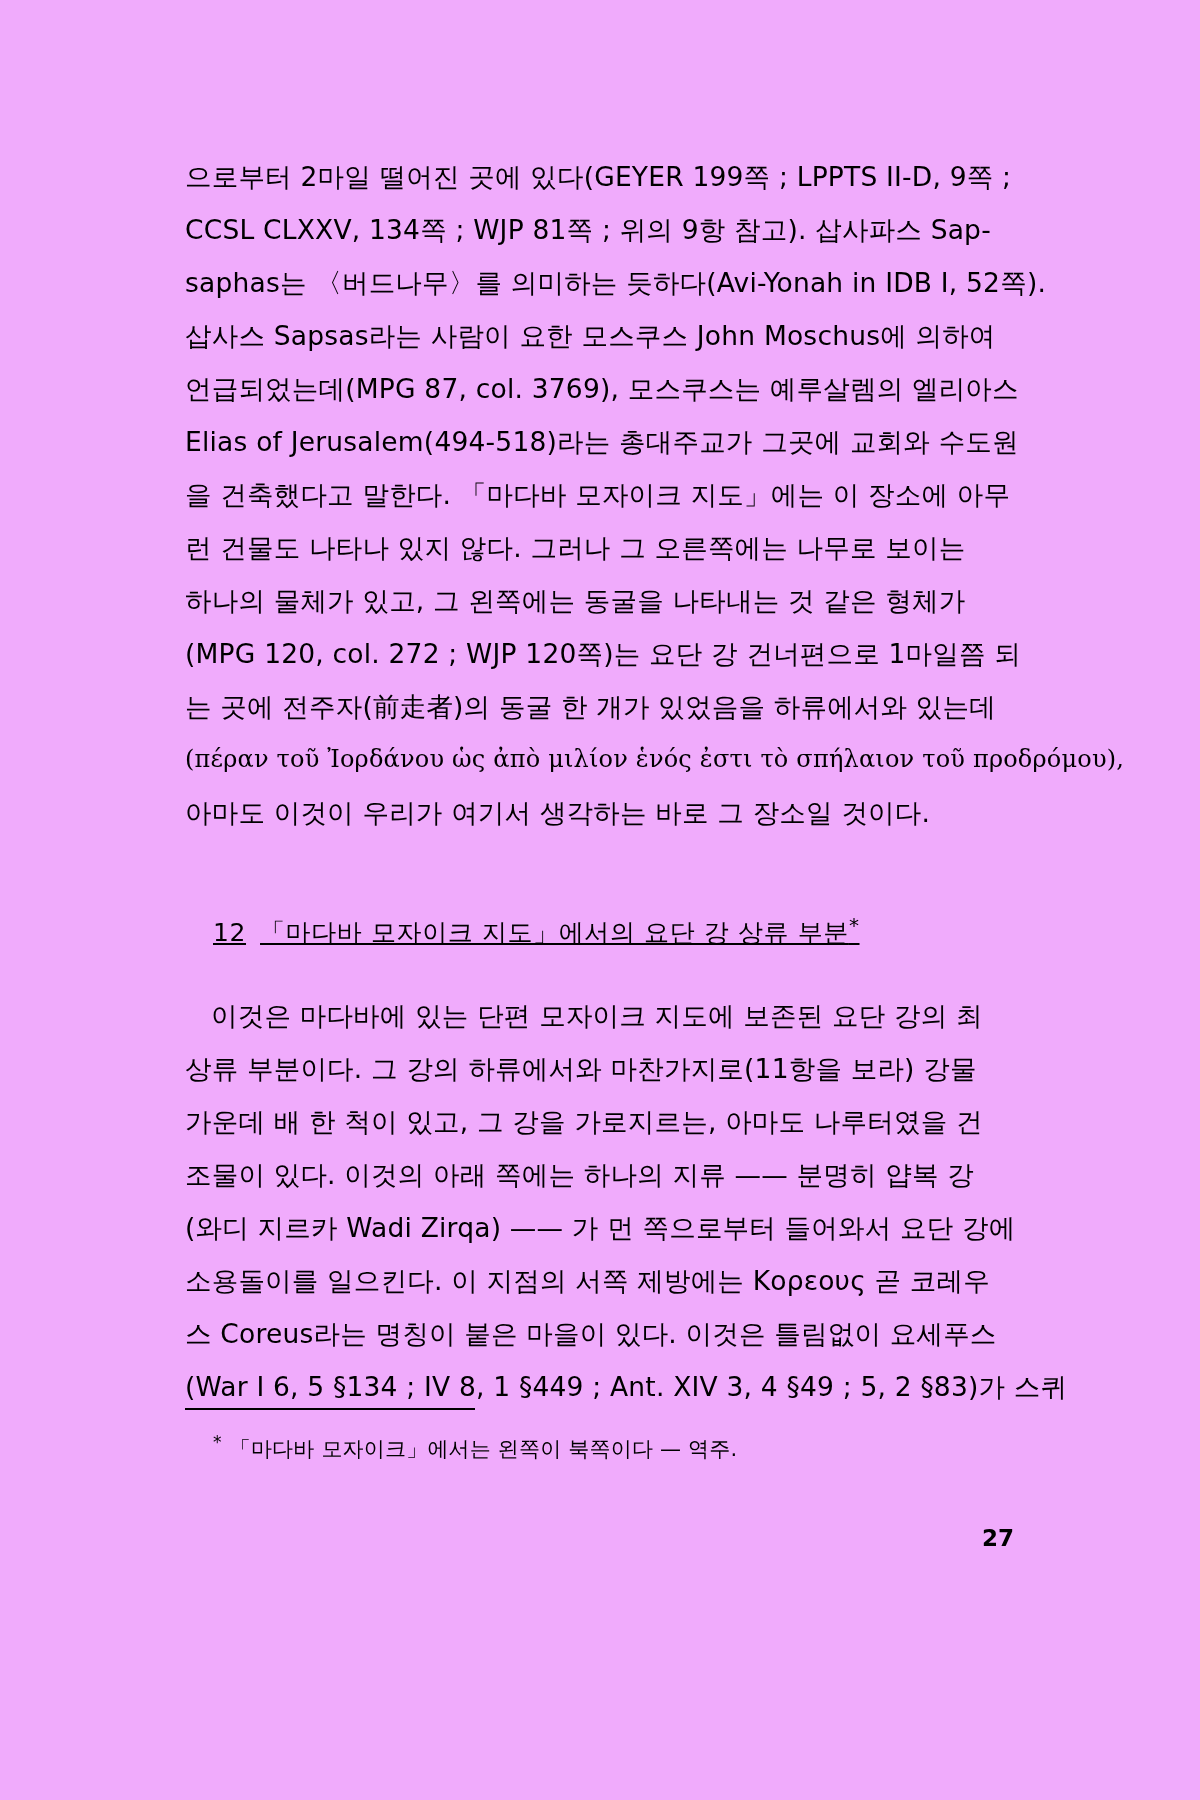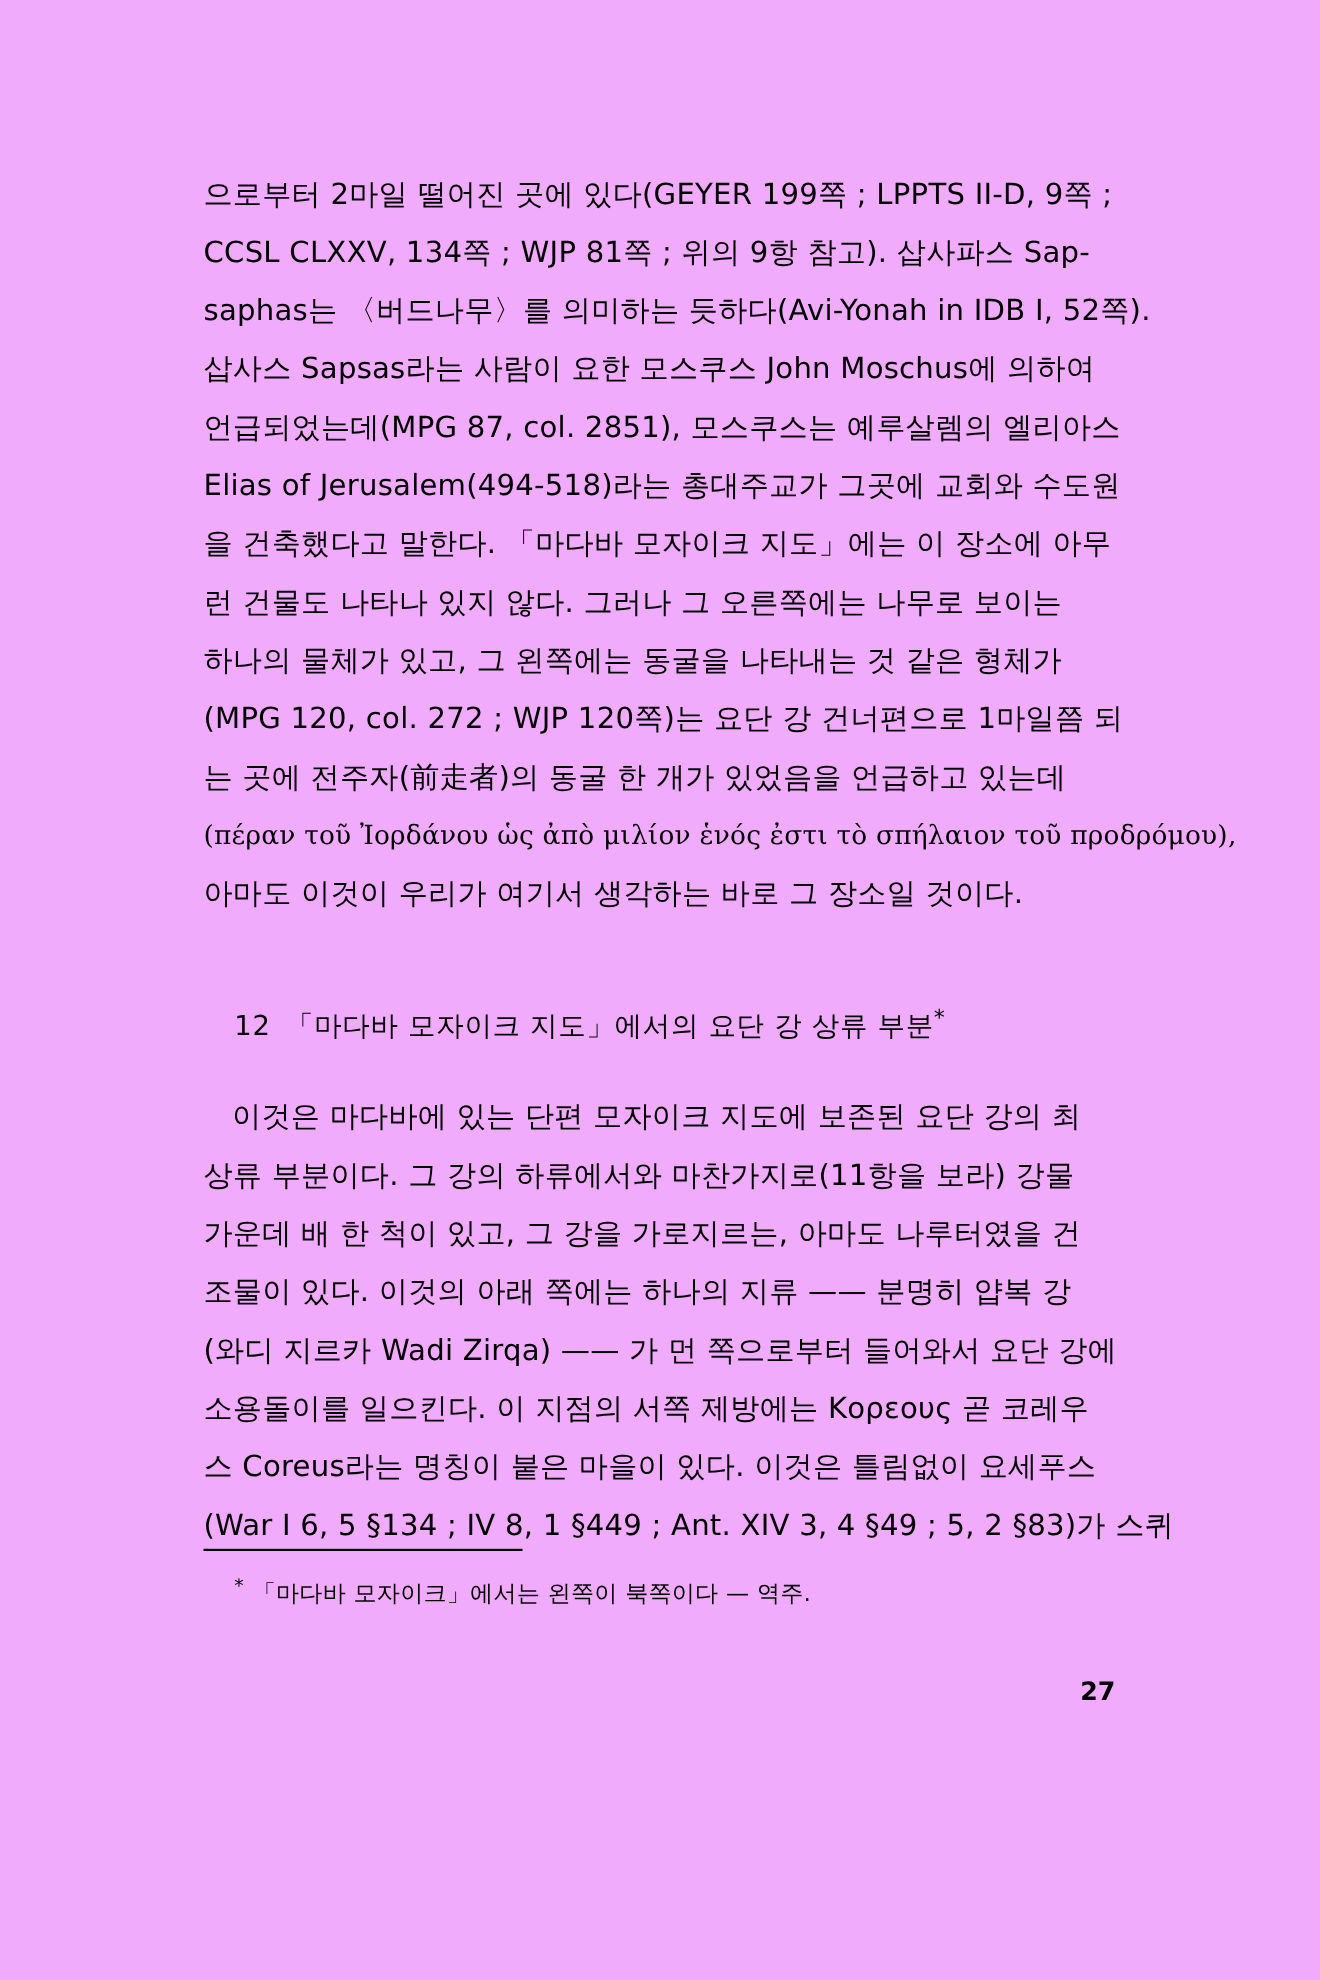--- a/index.html
+++ b/index.html
@@ -43,20 +43,21 @@
   .greek {
     font-family: "DejaVu Serif", serif;
     font-size: 24px;
   }
   .section-head {
     margin-top: 74px;
     font-family: "DejaVu Sans", "Liberation Sans", sans-serif;
     font-size: 25px;
     letter-spacing: 0.6px;
     padding-left: 28px;
+    text-decoration: underline;
   }
   .section-head .num {
     margin-right: 14px;
   }
   .section-head .star {
     font-size: 20px;
     vertical-align: super;
   }
   .para.second {
     margin-top: 40px;
@@ -106,27 +107,27 @@
 
 <div class="page">
 
   <div class="content">
 
     <div class="para first">
       <span class="line hangul">으로부터 2마일 떨어진 곳에 있다(GEYER 199쪽 ; LPPTS II-D, 9쪽 ;</span>
       <span class="line hangul">CCSL CLXXV, 134쪽 ; WJP 81쪽 ; 위의 9항 참고). 삽사파스 Sap-</span>
       <span class="line hangul">saphas는 〈버드나무〉를 의미하는 듯하다(Avi-Yonah in IDB I, 52쪽).</span>
       <span class="line hangul">삽사스 Sapsas라는 사람이 요한 모스쿠스 John Moschus에 의하여</span>
-      <span class="line hangul">언급되었는데(MPG 87, col. 2851), 모스쿠스는 예루살렘의 엘리아스</span>
+      <span class="line hangul">언급되었는데(MPG 87, col. 3769), 모스쿠스는 예루살렘의 엘리아스</span>
       <span class="line hangul">Elias of Jerusalem(494-518)라는 총대주교가 그곳에 교회와 수도원</span>
       <span class="line hangul">을 건축했다고 말한다. 「마다바 모자이크 지도」에는 이 장소에 아무</span>
       <span class="line hangul">런 건물도 나타나 있지 않다. 그러나 그 오른쪽에는 나무로 보이는</span>
       <span class="line hangul">하나의 물체가 있고, 그 왼쪽에는 동굴을 나타내는 것 같은 형체가</span>
       <span class="line hangul">(MPG 120, col. 272 ; WJP 120쪽)는 요단 강 건너편으로 1마일쯤 되</span>
-      <span class="line hangul">는 곳에 전주자(前走者)의 동굴 한 개가 있었음을 언급하고 있는데</span>
+      <span class="line hangul">는 곳에 전주자(前走者)의 동굴 한 개가 있었음을 하류에서와 있는데</span>
       <span class="line greek">(πέραν τοῦ Ἰορδάνου ὡς ἀπὸ μιλίον ἑνός ἐστι τὸ σπήλαιον τοῦ προδρόμου),</span>
       <span class="line hangul">아마도 이것이 우리가 여기서 생각하는 바로 그 장소일 것이다.</span>
     </div>
 
     <div class="section-head">
       <span class="num">12</span><span>「마다바 모자이크 지도」에서의 요단 강 상류 부분</span><span class="star">*</span>
     </div>
 
     <div class="para second">
       <span class="line hangul"><span class="indent"></span><span>이것은 마다바에 있는 단편 모자이크 지도에 보존된 요단 강의 최</span></span>

